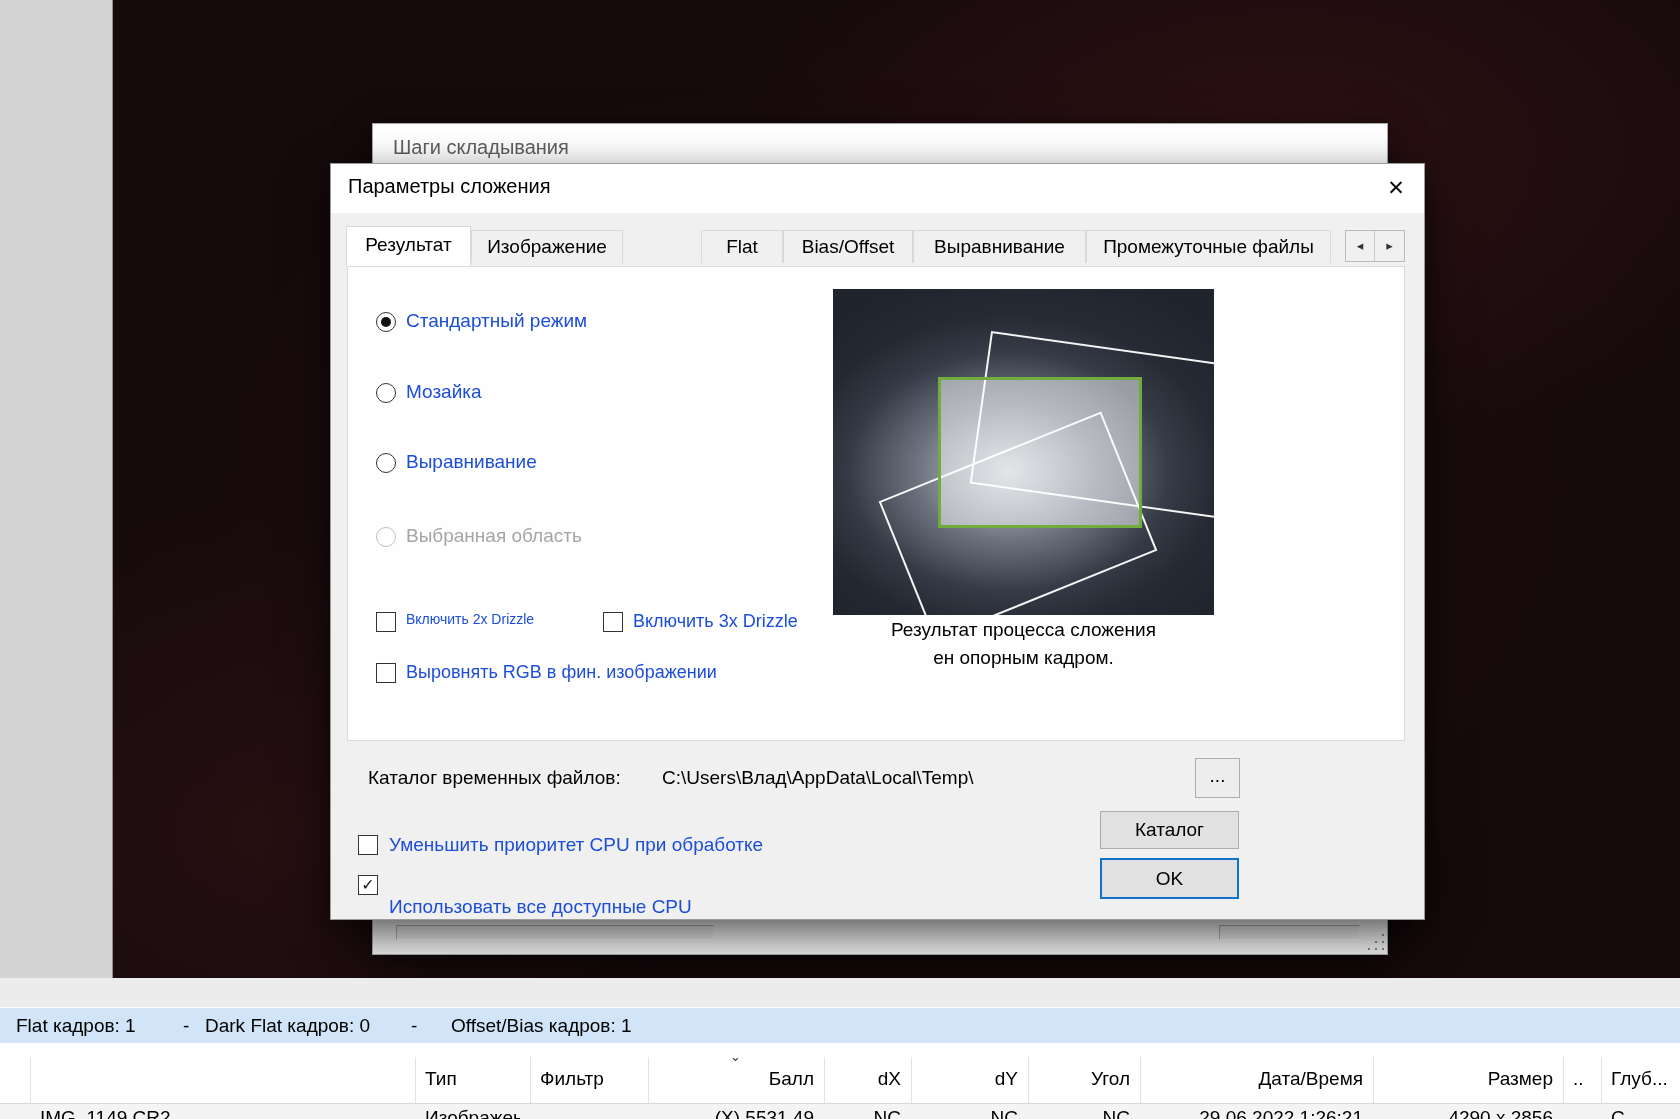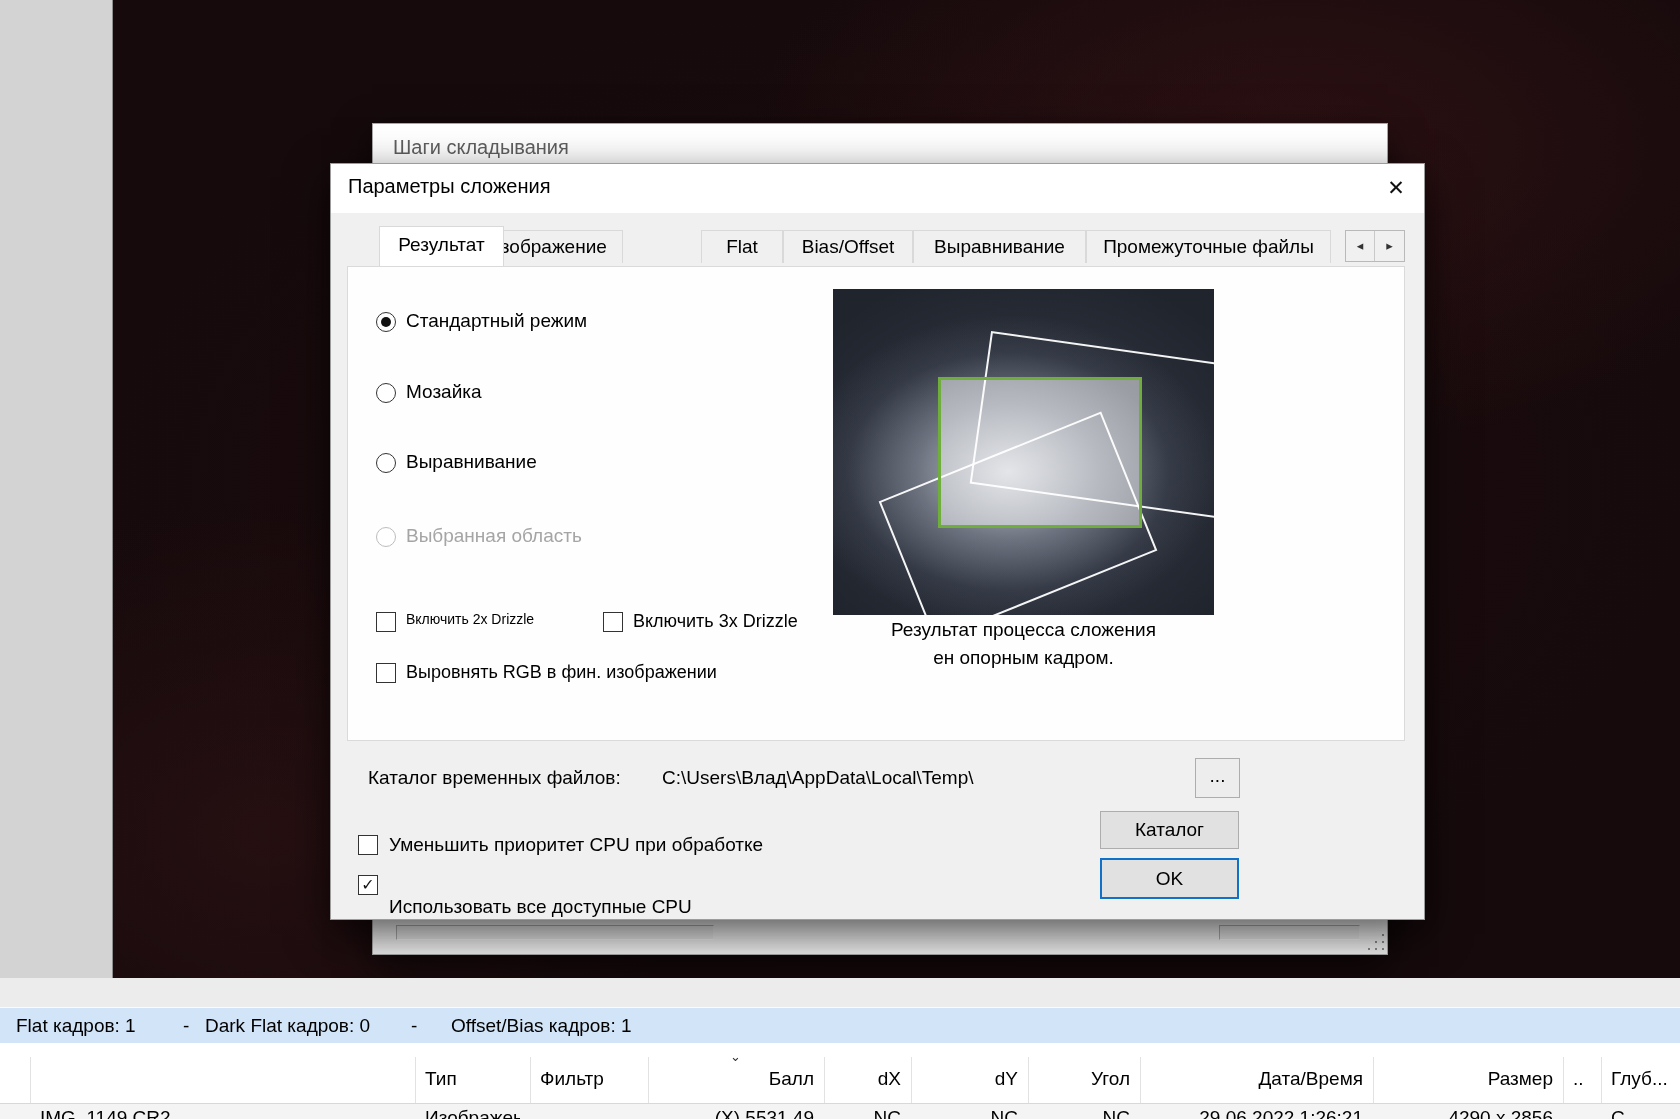--- a/index.html
+++ b/index.html
@@ -32,33 +32,33 @@
     border:1px solid #9c9c9c;box-shadow:0 14px 40px rgba(0,0,0,.65);}
   .dialog .titlebar{position:absolute;left:0;top:0;right:0;height:49px;background:#ffffff;}
   .dialog .dlg-title{position:absolute;left:17px;top:11px;font-size:20px;color:#000;}
   .close-btn{position:absolute;left:1048px;top:8px;width:34px;height:32px;text-align:center;line-height:32px;
     font-size:21px;color:#111;cursor:pointer;}
 
   
   .tabstrip{position:absolute;left:0;top:60px;right:0;height:43px;}
   .tab{position:absolute;top:6px;height:33px;background:#f0f0f0;border:1px solid #d9d9d9;border-bottom:none;
     font-size:19px;color:#000;text-align:center;line-height:32px;z-index:1;}
-  .tab.active{top:2px;height:40px;background:#fff;line-height:36px;z-index:3;margin-left:33px;}
+  .tab.active{top:2px;height:40px;background:#fff;line-height:36px;z-index:3;}
   .tabarrows{position:absolute;left:1014px;top:6px;width:60px;height:32px;border:1px solid #b9b9b9;background:#f0f0f0;display:flex;}
   .tabarrow{width:50%;text-align:center;line-height:30px;font-size:13px;color:#333;cursor:pointer;}
   .tabarrow:first-child{border-right:1px solid #c9c9c9;}
 
   
   .panel{position:absolute;left:16px;top:102px;width:1058px;height:475px;background:#fefefe;border:1px solid #dadada;z-index:2;}
 
   
   .radio{position:absolute;width:20px;height:20px;border-radius:50%;border:1px solid #333;background:#fff;z-index:4;}
   .radio .dot{position:absolute;left:4px;top:4px;width:10px;height:10px;border-radius:50%;background:#111;}
   .radio.disabled{border-color:#bdbdbd;}
-  .ctl-label{position:absolute;font-size:19px;color:#000000;white-space:nowrap;z-index:4;}
+  .ctl-label{position:absolute;font-size:19px;color:#1d4ed8;white-space:nowrap;z-index:4;}
   .ctl-label.disabled{color:#a5a5a5;}
   .checkbox{position:absolute;width:20px;height:20px;border:1px solid #333;background:#fff;z-index:4;
     text-align:center;line-height:18px;font-size:16px;color:#111;}
 
   
   .preview{position:absolute;left:502px;top:125px;width:381px;height:326px;overflow:hidden;z-index:4;
     background:
       radial-gradient(ellipse 230px 170px at 46% 56%, rgba(225,228,235,.85), rgba(160,168,182,.55) 40%, rgba(90,98,115,.25) 70%, transparent 92%),
       radial-gradient(ellipse 320px 260px at 50% 55%, rgba(95,104,120,.35), transparent 80%),
       #20242d;}

